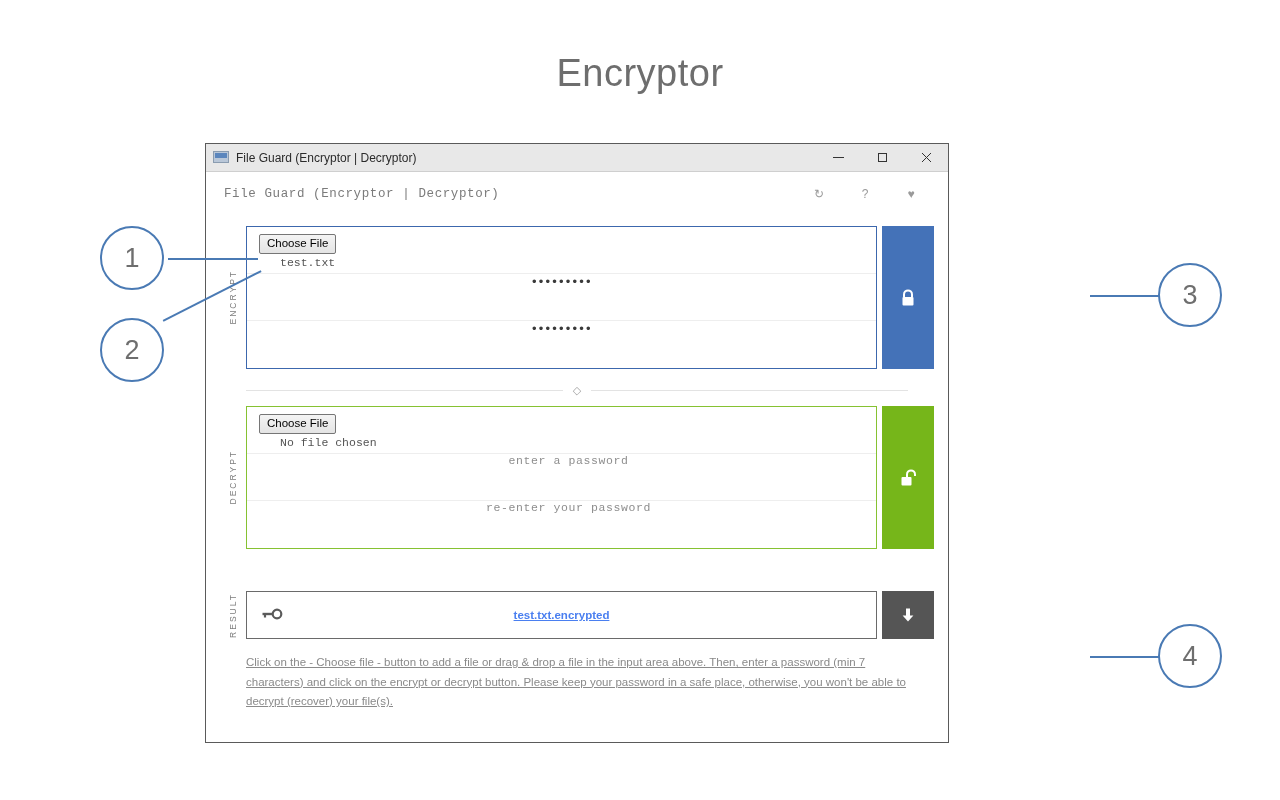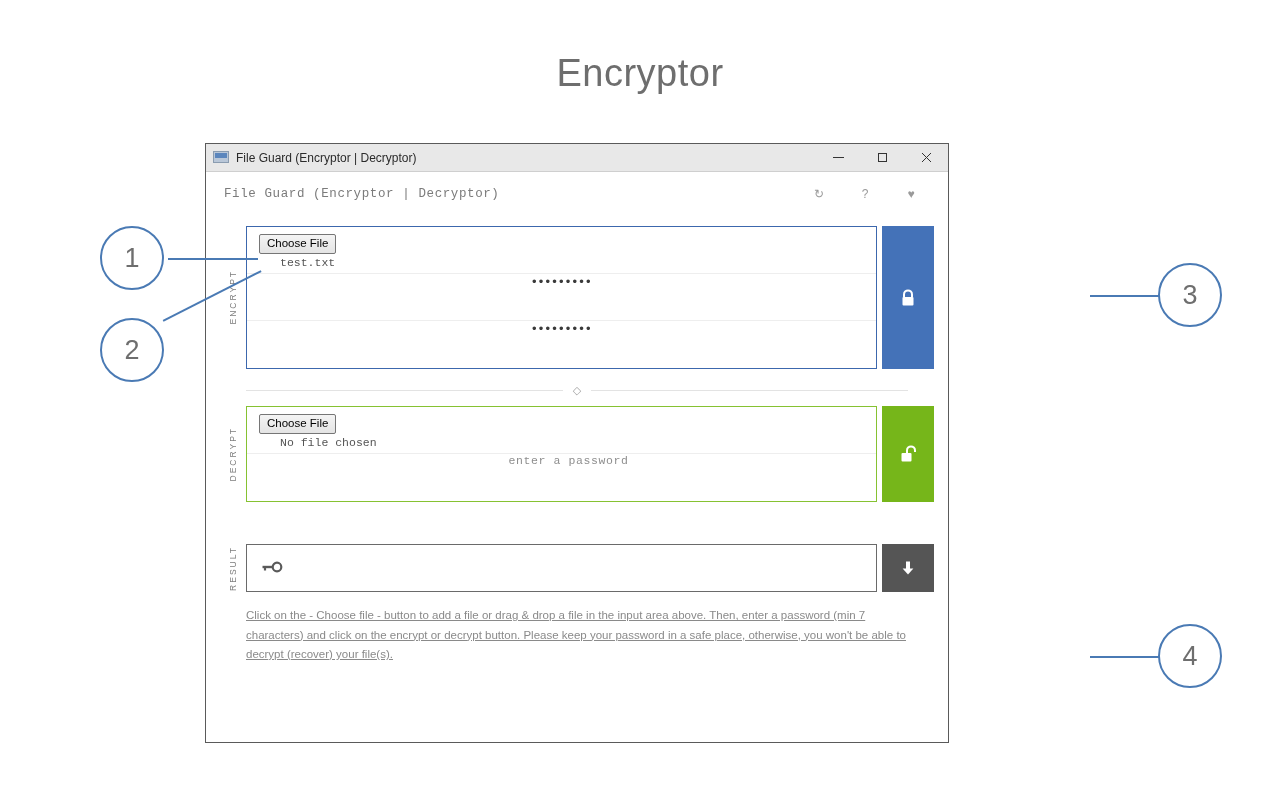--- a/index.html
+++ b/index.html
@@ -355,20 +355,23 @@
         <span>DECRYPT</span>
       </div>
       <div class="panel decrypt">
         <div class="field-row file">
           <div class="choose-file">Choose File</div>
           <div class="file-name">No file chosen</div>
         </div>
         <div class="field-row">
           <div class="pw-placeholder">enter a password</div>
         </div>
+        <div class="field-row">
+          <div class="pw-placeholder">re-enter your password</div>
+        </div>
       </div>
       <div class="action-btn unlock">
         <svg width="18" height="20" viewBox="0 0 18 20">
           <path d="M8 9 V6.4 a4 4 0 0 1 8 0 V8" fill="none" stroke="#fff" stroke-width="2"></path>
           <rect x="2.5" y="9" width="10" height="8.5" rx="1" fill="#fff"></rect>
         </svg>
       </div>
     </div>
 
     <div class="section" style="margin-top:42px;">
@@ -377,20 +380,21 @@
       </div>
       <div class="panel result">
         <div class="result-inner">
           <span class="key-icon">
             <svg width="22" height="12" viewBox="0 0 22 12">
               <circle cx="16" cy="6" r="4.3" fill="none" stroke="#5a5a5a" stroke-width="2.2"></circle>
               <line x1="1.5" y1="6" x2="12" y2="6" stroke="#5a5a5a" stroke-width="2.4"></line>
               <line x1="4" y1="6" x2="4" y2="9.5" stroke="#5a5a5a" stroke-width="2.2"></line>
             </svg>
           </span>
+          <a class="result-link" href="#">test.txt.encrypted</a>
         </div>
       </div>
       <div class="action-btn down">
         <svg width="16" height="18" viewBox="0 0 16 18">
           <rect x="6" y="2.5" width="4" height="8" fill="#fff"></rect>
           <path d="M2.6 9.5 L8 15.5 L13.4 9.5 Z" fill="#fff"></path>
         </svg>
       </div>
     </div>
 

